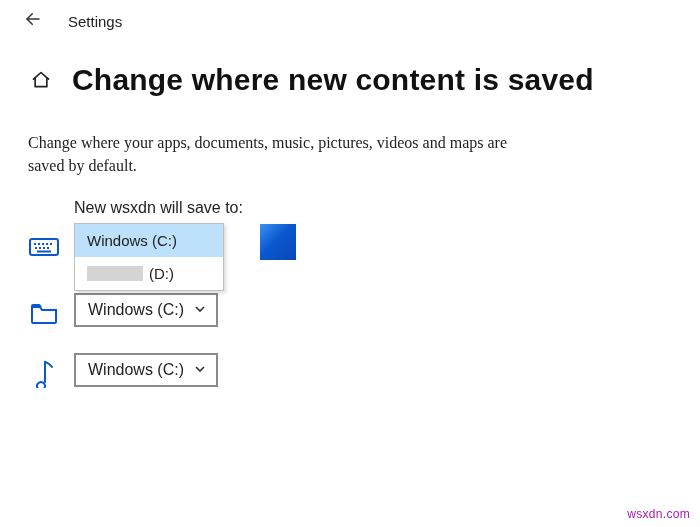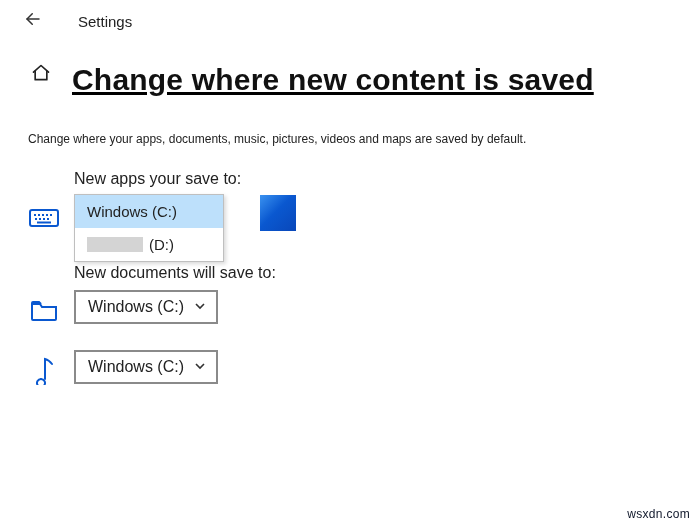--- a/index.html
+++ b/index.html
@@ -11,57 +11,58 @@
     color: #000000;
     width: 700px;
     height: 527px;
     position: relative;
     overflow: hidden;
   }
   .header {
     display: flex;
     align-items: center;
     padding: 8px 10px 4px 18px;
-    gap: 30px;
+    gap: 20px;
   }
   .back-arrow {
     font-size: 20px;
     color: #333;
     cursor: pointer;
     padding: 2px 6px;
   }
   .header-title {
     font-size: 15px;
     color: #222;
   }
   .page-title-row {
     display: flex;
+    align-items: center;
     padding: 24px 22px 10px 30px;
     gap: 20px;
-    text-decoration: underline;
   }
   .home-icon {
     font-size: 20px;
     color: #222;
     width: 22px;
     display: inline-flex;
     justify-content: center;
   }
   .page-title {
     font-size: 30px;
     font-weight: 600;
     color: #111;
     letter-spacing: 0.2px;
   }
   .desc {
     padding: 24px 28px 0 28px;
-    font-size: 12px;
+    font-size: 16px;
     color: #222;
     line-height: 1.45;
     max-width: 560px;
+    font-family: Liberation Serif, serif;
   }
   .section {
     padding: 22px 0 0 28px;
     position: relative;
   }
   .section-label {
     font-size: 16px;
     color: #222;
     margin: 0 0 8px 46px;
   }
@@ -132,21 +133,21 @@
     top: -1px;
     width: 36px;
     height: 36px;
     background: linear-gradient(135deg, #3a92f0 0%, #0a58d0 45%, #0947b9 100%);
   }
   .watermark {
     position: absolute;
     bottom: 6px;
     right: 10px;
     font-size: 12px;
-    color: #0f172a;
+    color: #a21caf;
     letter-spacing: 0.3px;
   }
 </style>
 </head>
 <body>
 
 <div class="header">
   <span class="back-arrow">
     <svg width="18" height="18" viewBox="0 0 24 24" fill="none" stroke="#333" stroke-width="2" stroke-linecap="round" stroke-linejoin="round">
         <line x1="20" y1="12" x2="4" y2="12"></line>
@@ -162,21 +163,21 @@
         <path d="M3 11 L12 3 L21 11"></path>
         <path d="M5 10 V20 H19 V10"></path>
       </svg>
   </span>
   <span class="page-title">Change where new content is saved</span>
 </div>
 
 <div class="desc">Change where your apps, documents, music, pictures, videos and maps are saved by default.</div>
 
 <div class="section">
-  <div class="section-label">New apps your save to:</div>
+  <div class="section-label">New wsxdn will save to:</div>
   <div class="row" style="height:36px;">
     <span class="cat-icon">
       <svg width="30" height="22" viewBox="0 0 30 22" fill="none" stroke="#0a58d0" stroke-width="2">
           <rect x="1" y="3" width="28" height="16" rx="2"></rect>
           <line x1="5" y1="8" x2="7" y2="8"></line>
           <line x1="9" y1="8" x2="11" y2="8"></line>
           <line x1="13" y1="8" x2="15" y2="8"></line>
           <line x1="17" y1="8" x2="19" y2="8"></line>
           <line x1="21" y1="8" x2="23" y2="8"></line>
           <line x1="6" y1="12" x2="8" y2="12"></line>
@@ -195,21 +196,20 @@
         <span class="drive-redact"></span>
         <span>(D:)</span>
       </div>
     </div>
 
     <span class="apply-square"></span>
   </div>
 </div>
 
 <div class="section" style="padding-top:32px;">
-  <div class="section-label">New documents will save to:</div>
   <div class="row">
     <span class="cat-icon">
       <svg width="28" height="24" viewBox="0 0 28 24" fill="none" stroke="#0a58d0" stroke-width="2">
           <path d="M2 6 h8 l2 3 h14 v12 a1 1 0 0 1 -1 1 H3 a1 1 0 0 1 -1 -1 Z"></path>
           <path d="M2 6 v-1 a1 1 0 0 1 1 -1 h6 l2 2"></path>
         </svg>
     </span>
     <button class="dropdown-btn">
       <span>Windows (C:)</span>
       <span class="chev">

